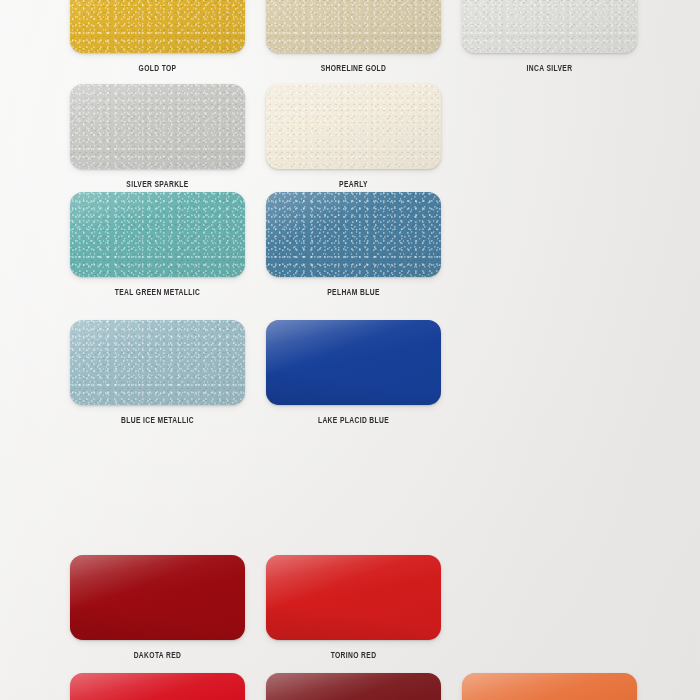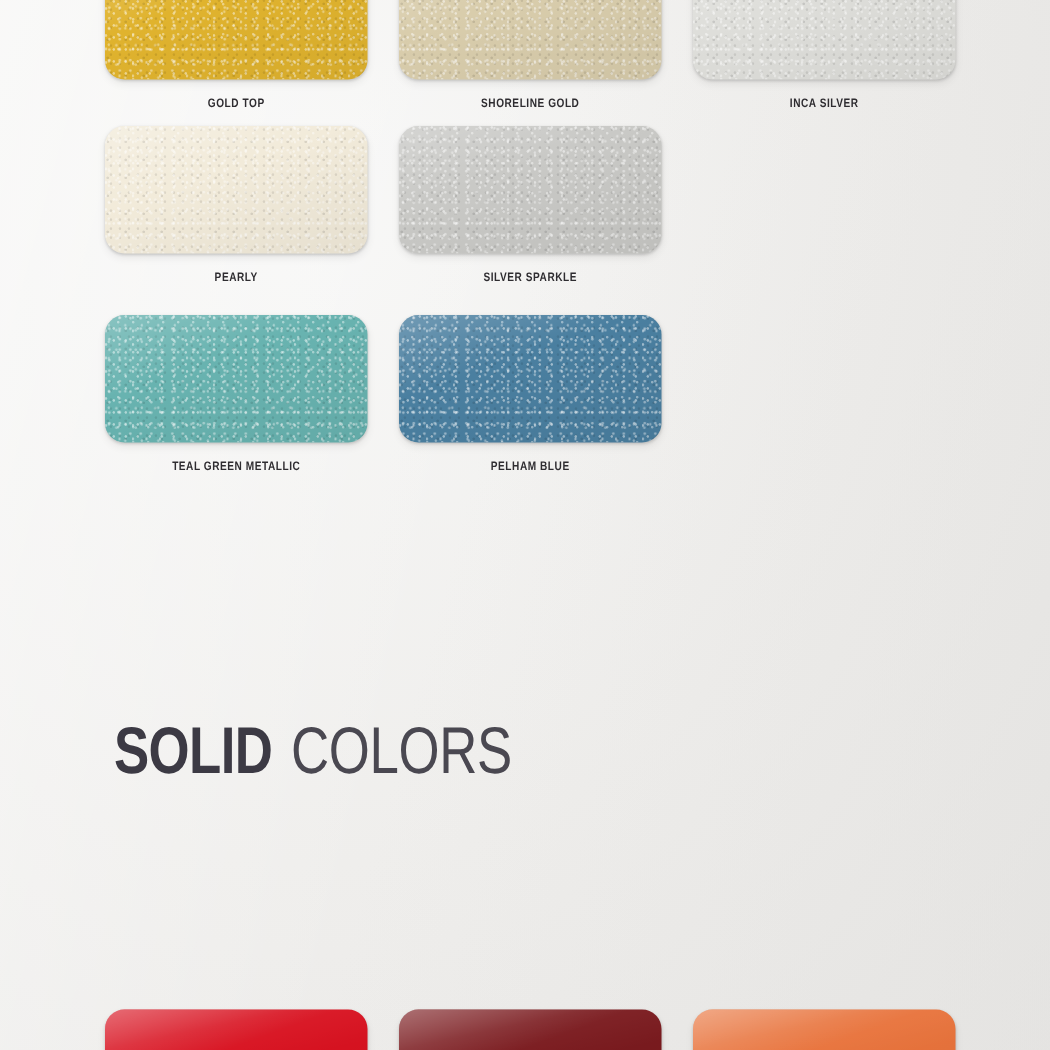--- a/index.html
+++ b/index.html
@@ -130,21 +130,21 @@
     font-family: "Liberation Sans Narrow", "Liberation Sans", sans-serif;
     display: inline-block;
     transform: scaleX(0.80);
     transform-origin: left center;
     margin-left: -18px;
   }
 
   
   .row-m1 { top: -32px; }
   .row-m2 { top: 84px; }
-  .row-m3 { top: 210px; }
+  .row-m3 { top: 192px; }
   .row-m4 { top: 320px; }
   .row-s1 { top: 555px; }
   .row-s2 { top: 673px; }
 </style>
 </head>
 <body>
 
 <div id="paper"></div>
 
 <div id="sheet">
@@ -165,57 +165,77 @@
     <div class="cell">
       <div class="chip metallic" style="background-color: rgb(222, 222, 218);">
         <div class="chip-sheen"></div>
       </div>
       <div class="chip-label">INCA SILVER</div>
     </div>
   </div>
 
   <div class="swatch-grid row-m2">
     <div class="cell">
+      <div class="chip metallic" style="background-color: rgb(201, 201, 198);">
+        <div class="chip-sheen"></div>
+      </div>
+      <div class="chip-label">SILVER SPARKLE</div>
+    </div>
+    <div class="cell">
       <div class="chip metallic" style="background-color: rgb(242, 235, 218);">
         <div class="chip-sheen"></div>
       </div>
       <div class="chip-label">PEARLY</div>
     </div>
-    <div class="cell">
-      <div class="chip metallic" style="background-color: rgb(201, 201, 198);">
-        <div class="chip-sheen"></div>
-      </div>
-      <div class="chip-label">SILVER SPARKLE</div>
-    </div>
   </div>
 
   <div class="swatch-grid row-m3">
     <div class="cell">
       <div class="chip metallic" style="background-color: rgb(104, 179, 176);">
         <div class="chip-sheen"></div>
       </div>
       <div class="chip-label">TEAL GREEN METALLIC</div>
     </div>
     <div class="cell">
       <div class="chip metallic" style="background-color: rgb(74, 127, 160);">
         <div class="chip-sheen"></div>
       </div>
       <div class="chip-label">PELHAM BLUE</div>
     </div>
   </div>
 
   <div class="swatch-grid row-m4">
-  </div>
-
-  <div class="section-heading" style="top:479px;">
-    <span class="heading-bold">SOLID</span>
-    <span class="heading-light">COLORS</span>
-  </div>
+    <div class="cell">
+      <div class="chip metallic" style="background-color: rgb(156, 188, 198);">
+        <div class="chip-sheen"></div>
+      </div>
+      <div class="chip-label">BLUE ICE METALLIC</div>
+    </div>
+    <div class="cell">
+      <div class="chip gloss" style="background-color: rgb(23, 64, 154);">
+        <div class="chip-sheen"></div>
+      </div>
+      <div class="chip-label">LAKE PLACID BLUE</div>
+    </div>
+  </div>
+
 
   <div class="swatch-grid row-s1">
+    <div class="cell">
+      <div class="chip gloss" style="background-color: rgb(155, 10, 16);">
+        <div class="chip-sheen"></div>
+      </div>
+      <div class="chip-label">DAKOTA RED</div>
+    </div>
+    <div class="cell">
+      <div class="chip gloss" style="background-color: rgb(212, 28, 28);">
+        <div class="chip-sheen"></div>
+      </div>
+      <div class="chip-label">TORINO RED</div>
+    </div>
   </div>
 
   <div class="swatch-grid row-s2">
     <div class="cell">
       <div class="chip gloss" style="background-color: rgb(216, 18, 32);">
         <div class="chip-sheen"></div>
       </div>
     </div>
     <div class="cell">
       <div class="chip gloss" style="background-color: rgb(122, 26, 30);">

